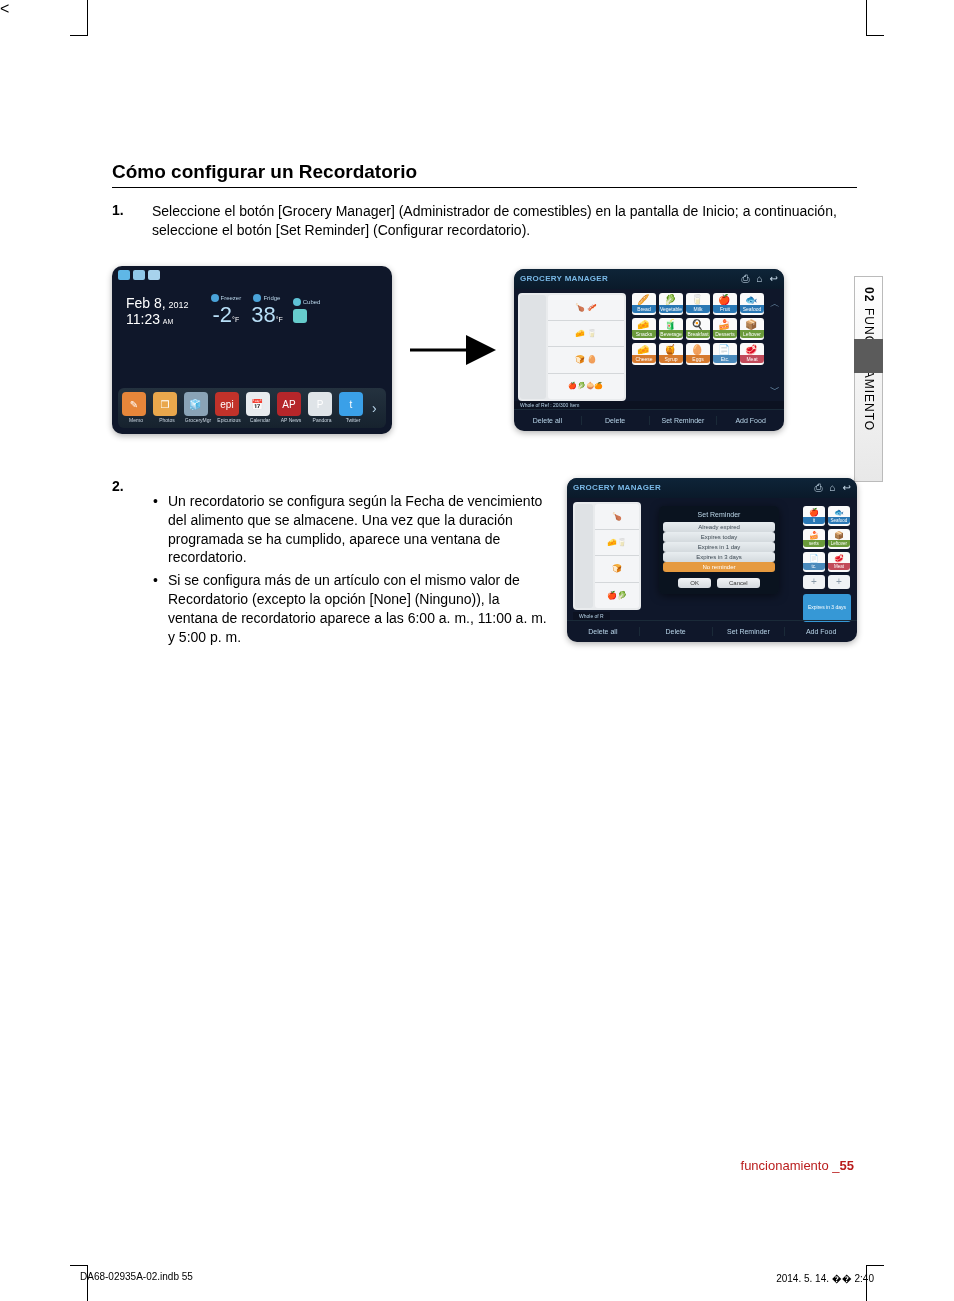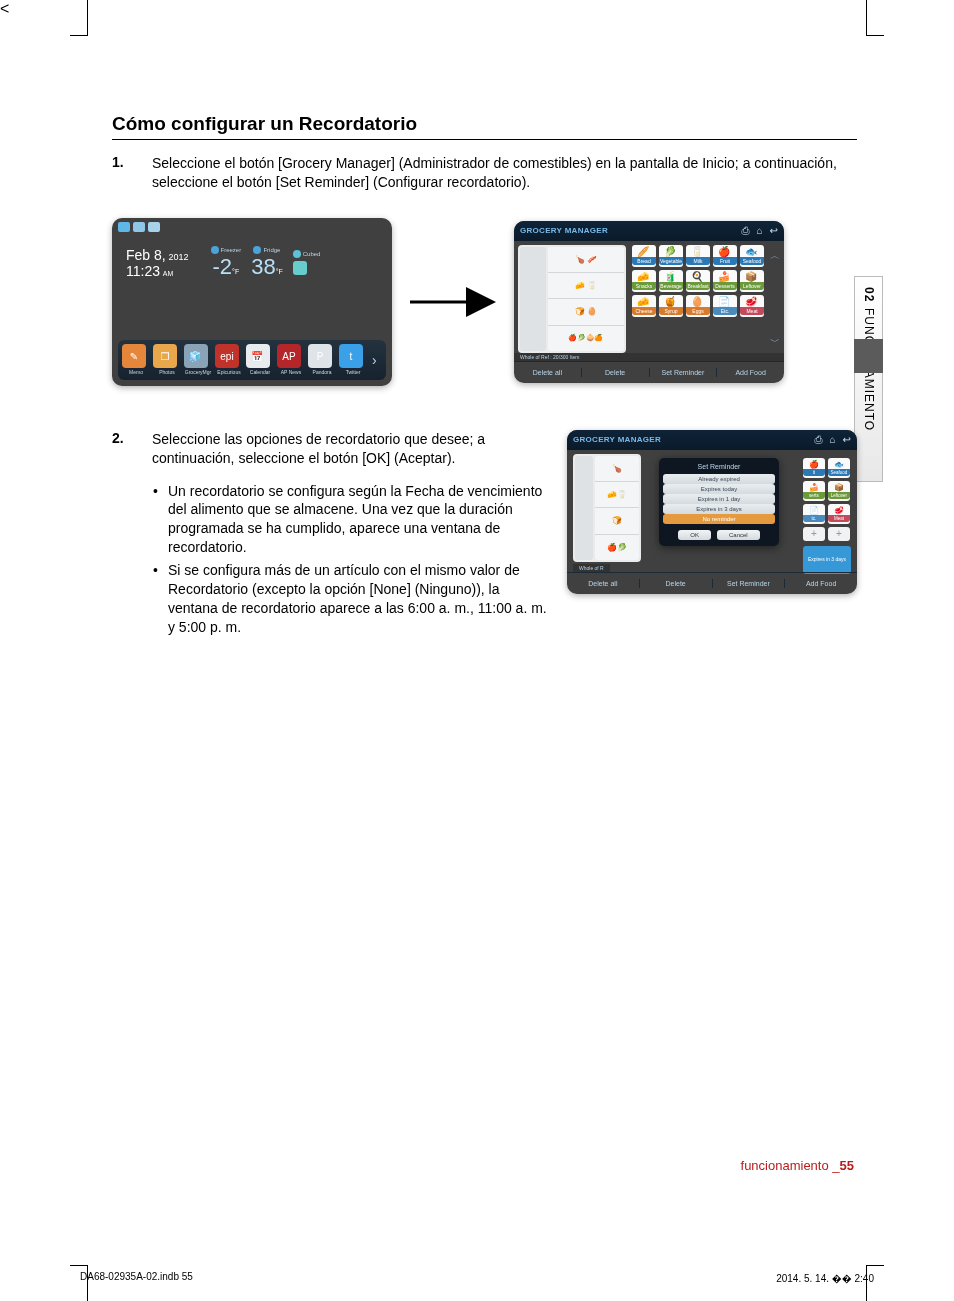--- a/index.html
+++ b/index.html
@@ -21,29 +21,30 @@
       left: 112px;
       top: 113px;
       width: 745px;
     }
     h2.section-title {
       font-size: 19px;
       font-weight: bold;
       border-bottom: 1px solid #000;
       padding-bottom: 4px;
       margin-bottom: 14px;
+      margin-top: 48px;
     }
     .ol-item { display: flex; margin-bottom: 10px; }
     .ol-num { width: 40px; font-weight: bold; font-size: 14px; }
     .ol-body { flex: 1; font-size: 14px; line-height: 1.35; }
     .diagram-row { display: flex; align-items: center; margin-top: 26px; gap: 16px; }
     .arrow-wrap { flex: 0 0 90px; display:flex; justify-content:center; }
     .arrow-svg { width: 90px; height: 30px; }
     .panel {
-      background: #404040;
+      background: #0f172a;
       border-radius: 10px;
       color: #fff;
       box-shadow: 0 2px 6px rgba(0,0,0,.3);
       font-size: 8px;
       position: relative;
       overflow: hidden;
     }
     
     .home-panel { width: 280px; height: 168px; }
     .home-header { display:flex; gap:3px; padding:4px 6px; }
@@ -395,21 +396,20 @@
           <div class="gm-fbtn">Add Food</div>
         </div>
     </div>
   </div>
 
   <div class="row2">
     <div class="row2-text">
       <div class="ol-item">
         <div class="ol-num">2.</div>
         <div class="ol-body">
-          <div>Seleccione las opciones de recordatorio que desee; a continuación, seleccione el botón [OK] (Aceptar).</div>
           <div class="bullets">
             <div class="bullet">
                 <div class="bdot">•</div>
                 <div>Un recordatorio se configura según la Fecha de vencimiento del alimento que se almacene. Una vez que la duración programada se ha cumplido, aparece una ventana de recordatorio.</div>
               </div>
             <div class="bullet">
                 <div class="bdot">•</div>
                 <div>Si se configura más de un artículo con el mismo valor de Recordatorio (excepto la opción [None] (Ninguno)), la ventana de recordatorio aparece a las 6:00 a. m., 11:00 a. m. y 5:00 p. m.</div>
               </div>
           </div>

